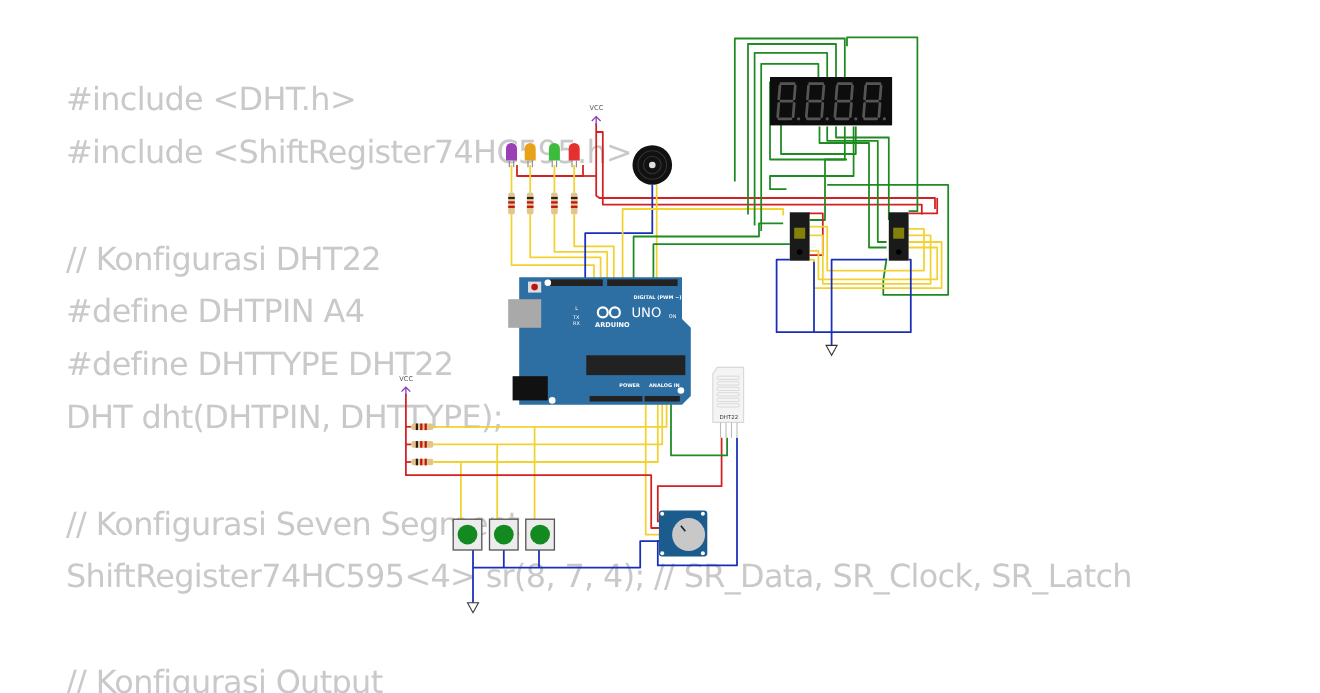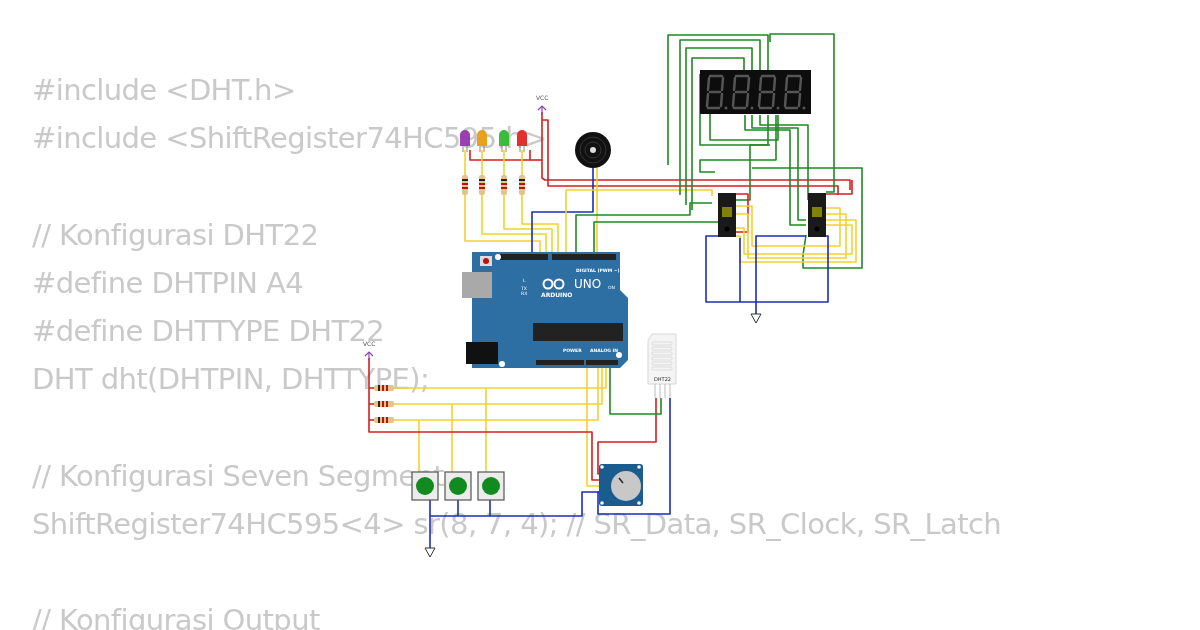--- a/index.html
+++ b/index.html
@@ -1,18 +1,18 @@
 <!DOCTYPE html>
 <html><head>
 <meta charset="utf-8">
 <style>
   html,body{margin:0;padding:0;background:#ffffff;}
   body{width:1200px;height:630px;position:relative;overflow:hidden;font-family:"Liberation Sans",sans-serif;}
   #code{position:absolute;left:32px;top:66px;margin:0;font-family:"DejaVu Sans",sans-serif;font-size:29px;line-height:48.2px;color:#c9c9c9;letter-spacing:-0.6px;white-space:pre;z-index:1;}
-  #code .ln{display:block;height:48.2px;}
+  #code .ln{display:block;height:48.2px;margin-left:28px;}
   #circuit{position:absolute;left:0;top:0;width:1200px;height:630px;z-index:2;}
   .lbl{font-family:"DejaVu Sans",sans-serif;}
 </style>
 </head>
 <body>
 
 <div id="code"><span class="ln">#include &lt;DHT.h&gt;</span><span class="ln">#include &lt;ShiftRegister74HC595.h&gt;</span><span class="ln"></span><span class="ln">// Konfigurasi DHT22</span><span class="ln">#define DHTPIN A4</span><span class="ln">#define DHTTYPE DHT22</span><span class="ln">DHT dht(DHTPIN, DHTTYPE);</span><span class="ln"></span><span class="ln">// Konfigurasi Seven Segment</span><span class="ln">ShiftRegister74HC595&lt;4&gt; sr(8, 7, 4); // SR_Data, SR_Clock, SR_Latch</span><span class="ln"></span><span class="ln">// Konfigurasi Output</span></div>
 
 <svg id="circuit" xmlns="http://www.w3.org/2000/svg" width="1200" height="630" viewBox="0 0 1200 630">
   <g id="wires" fill="none" stroke-width="1.6" stroke-linejoin="round">

